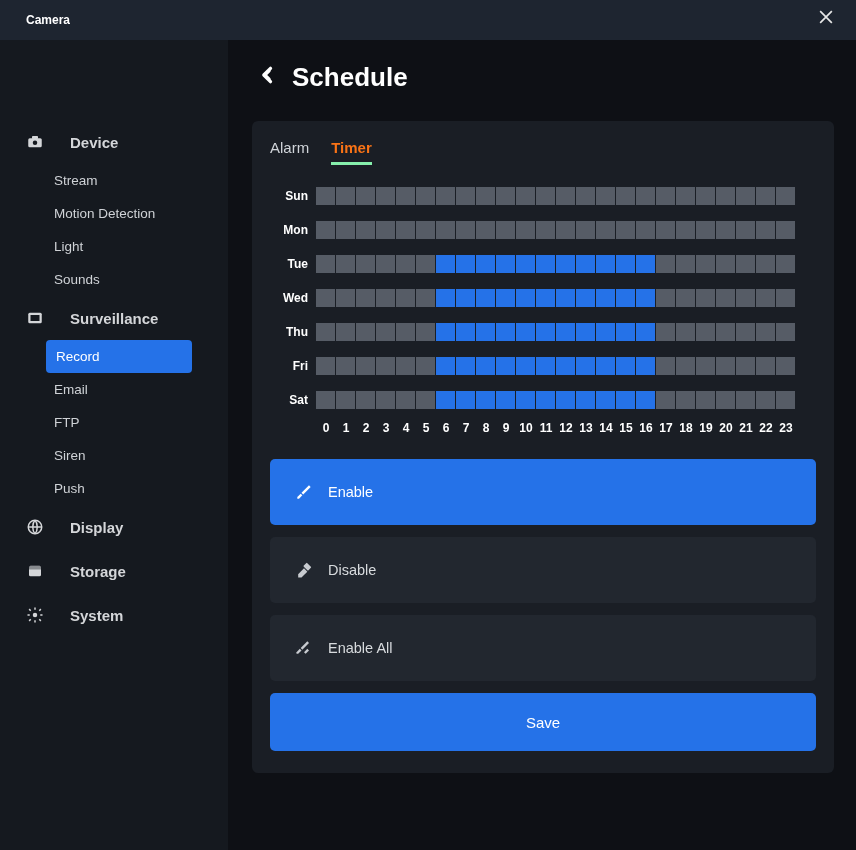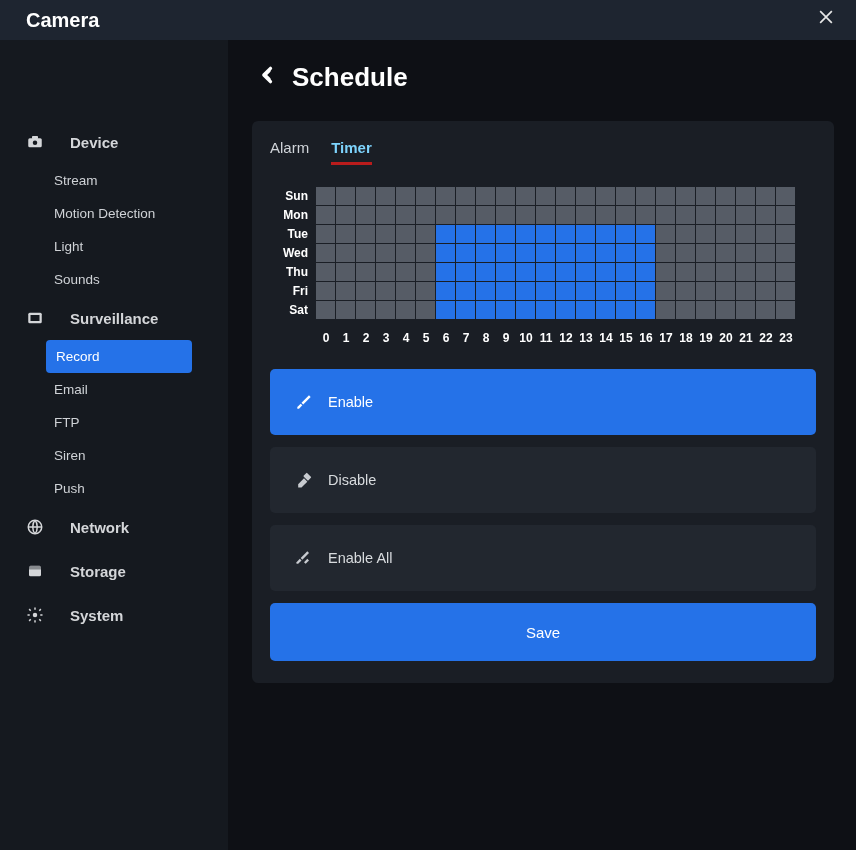--- a/index.html
+++ b/index.html
@@ -12,21 +12,21 @@
     overflow: hidden;
   }
   .header {
     height: 40px;
     background: #1e2530;
     display: flex;
     align-items: center;
     justify-content: space-between;
     padding: 0 14px;
   }
-  .header-title { font-size: 20px; font-weight: 700; color: #fff; padding-left: 12px; }
+  .header-title { font-size: 12px; font-weight: 700; color: #fff; padding-left: 12px; }
   .close-x { font-size: 22px; color: #e8e8e8; cursor: pointer; padding: 4px 6px; }
   .body { display: flex; height: 810px; }
   .sidebar { width: 228px; background: #15191f; padding-top: 80px; }
   .group-head {
     display: flex; align-items: flex-end; gap: 26px;
     padding: 13px 10px 13px 26px;
     font-size: 15px; font-weight: 600; color: #d4d6d9;
     cursor: pointer;
   }
   .group-head .ic { width: 18px; height: 18px; flex-shrink:0; }
@@ -40,23 +40,23 @@
   .page-title {
     display:flex; align-items:center; gap:14px; padding-left:6px; margin-bottom: 28px;
   }
   .page-title h1 { font-size: 26px; font-weight:700; color:#fff; }
   .back-ch { font-size:22px; font-weight:900; color:#fff; cursor:pointer; }
   .panel {
     width: 582px; background:#1a1e25; border-radius:6px; padding: 18px 18px 22px 18px;
   }
   .tabs { display:flex; gap:22px; margin-bottom:22px; }
   .tab { font-size:15px; color:#d0d4d9; cursor:pointer; padding-bottom:6px; }
-  .tab.active { color:#7dd3fc; font-weight:600; border-bottom:3px solid #b91c1c; }
+  .tab.active { color:#f97316; font-weight:600; border-bottom:3px solid #86efac; }
   .grid-wrap { display:flex; flex-direction:column; }
-  .grid-rows { display:flex; flex-direction:column; gap:1px; }
+  .grid-rows { display:flex; flex-direction:column; gap:16px; }
   .grid-row { display:flex; align-items:center; }
   .day-label { width:46px; text-align:right; font-size:12px; font-weight:700; color:#fff; padding-right:8px; }
   .cells { display:flex; gap:1px; }
   .cell { width:19px; height:18px; background:#565c66; }
   .cell.on { background:#2572e8; }
   .hour-labels { display:flex; margin-top:12px; margin-left:46px; }
   .hour-labels span { width:20px; text-align:center; font-size:12px; font-weight:700; color:#fff; }
   .btn-grid { display:grid; grid-template-columns: 1fr; gap:12px; margin-top:24px; }
   .btn {
     height:66px; border-radius:5px; display:flex; align-items:center; gap:14px;
@@ -107,21 +107,21 @@
       <div class="sub-item active">Record</div>
       <div class="sub-item">Email</div>
       <div class="sub-item">FTP</div>
       <div class="sub-item">Siren</div>
       <div class="sub-item">Push</div>
       <div class="group-head">
         <span class="ic"><svg viewBox="0 0 24 24" width="18" height="18" fill="none" stroke="#d4d6d9" stroke-width="2">
             <circle cx="12" cy="12" r="9"></circle>
             <path d="M3 12 H21 M12 3 C8 7 8 17 12 21 M12 3 C16 7 16 17 12 21"></path>
           </svg></span>
-        <span>Network</span>
+        <span>Display</span>
       </div>
       <div class="group-head">
         <span class="ic"><svg viewBox="0 0 24 24" width="18" height="18" fill="#d4d6d9">
             <rect x="4" y="5" width="16" height="14" rx="2"></rect>
             <rect x="4" y="5" width="16" height="5" fill="#15191f" opacity="0.4"></rect>
           </svg></span>
         <span>Storage</span>
       </div>
       <div class="group-head">
         <span class="ic"><svg viewBox="0 0 24 24" width="18" height="18" fill="#d4d6d9">

